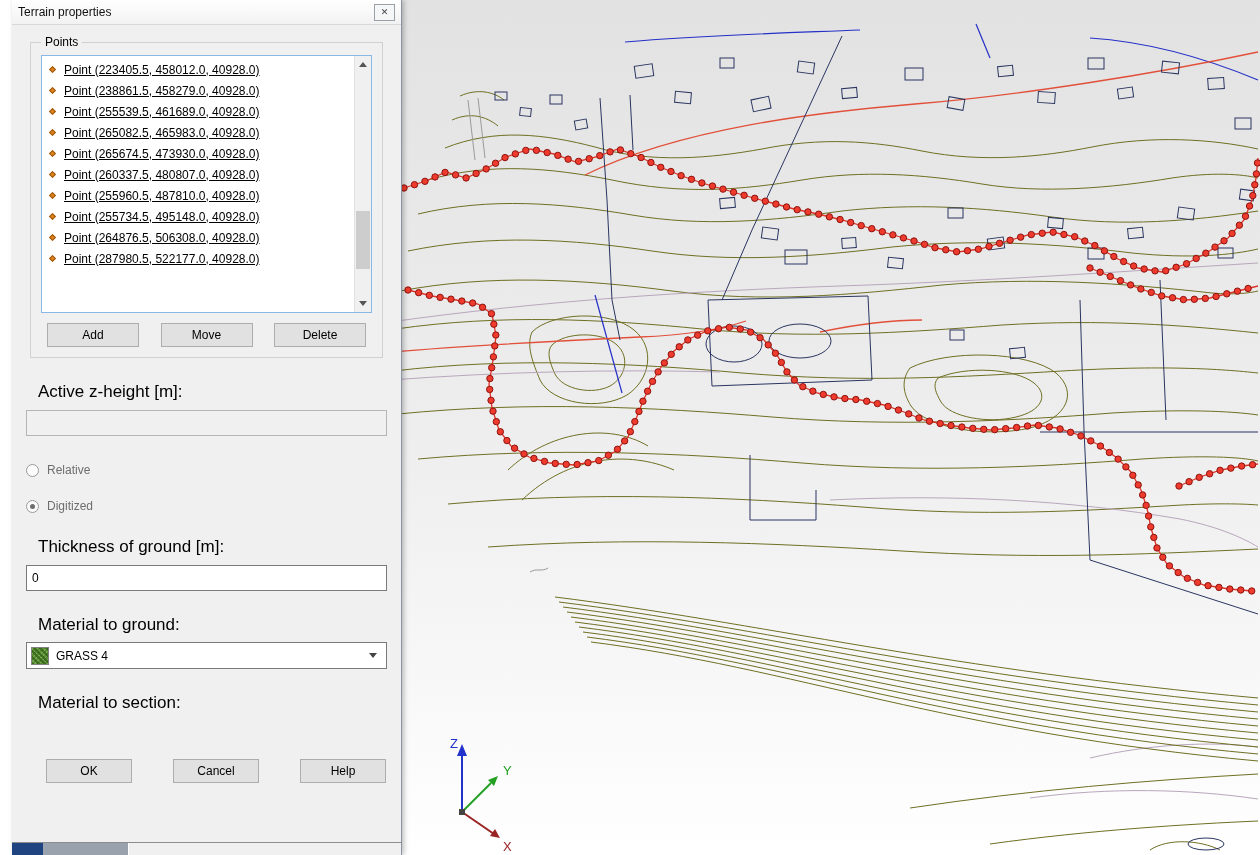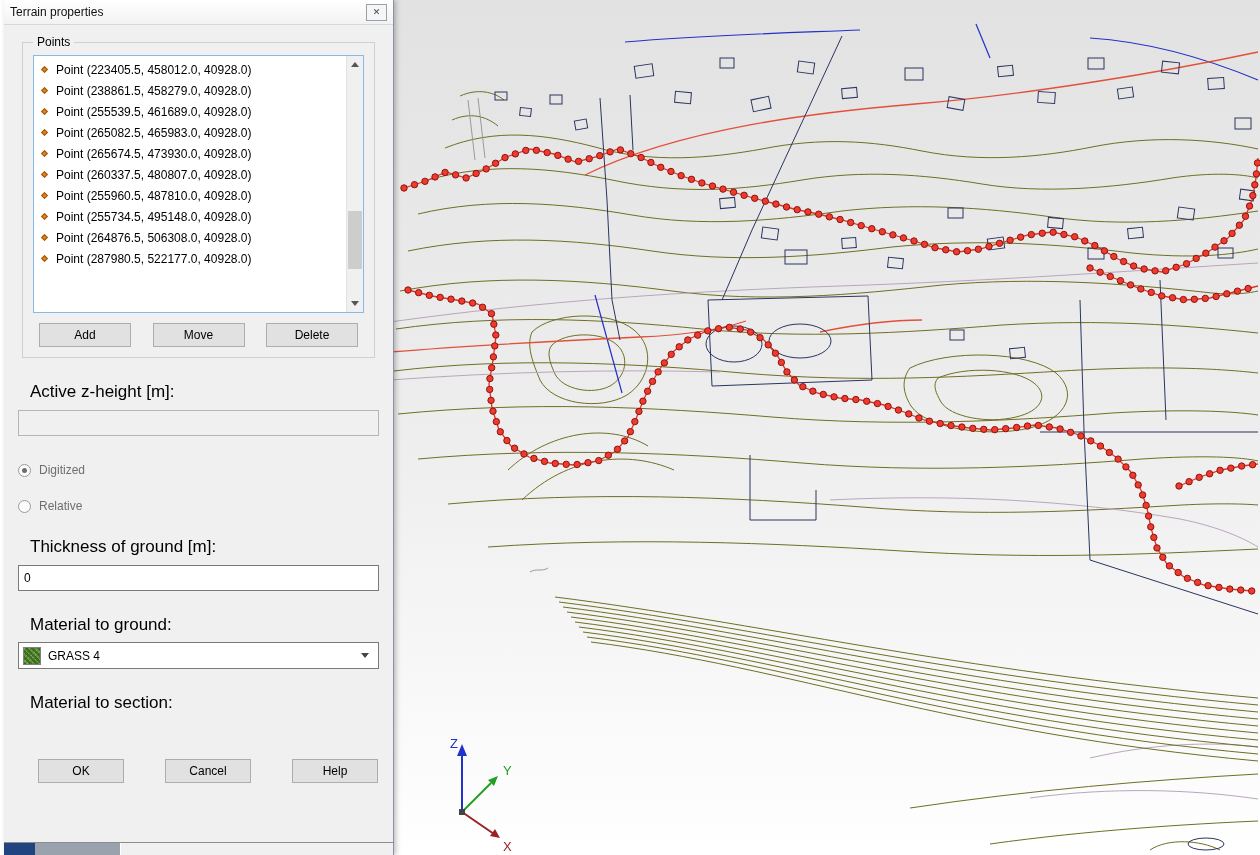--- a/index.html
+++ b/index.html
@@ -1,32 +1,32 @@
 <!DOCTYPE html>
 <html><head>
 <meta charset="utf-8">
 <style>
   html,body{margin:0;padding:0;background:#fff;}
   *{box-sizing:border-box;}
   .app{position:relative;width:1260px;height:855px;overflow:hidden;background:#fff;
        font-family:"Liberation Sans","DejaVu Sans",sans-serif;font-size:12px;color:#000;}
 
   
-  .dialog{position:absolute;left:4px;top:0;width:390px;height:855px;background:#f0f0f0;
+  .dialog{position:absolute;left:12px;top:0;width:390px;height:855px;background:#f0f0f0;
           border-right:1px solid #8a93a3;box-shadow:2px 0 5px rgba(0,0,0,.25);z-index:2;}
   .titlebar{height:25px;display:flex;align-items:center;padding:0 6px;
             background:linear-gradient(#ffffff,#f2f2f2);border-bottom:1px solid #d8d8d8;}
   .title{font-size:12px;color:#111;}
   .close{margin-left:auto;width:21px;height:17px;border:1px solid #9aa0a6;background:#f5f6f7;
          display:flex;align-items:center;justify-content:center;font-size:9px;color:#444;
          padding:0;cursor:default;font-family:inherit;}
   .dlg-body{padding:0 14px;}
   fieldset.group{margin:10px 4px 0 4px;padding:6px 10px 10px 10px;border:1px solid #d0d0d0;}
   fieldset.group legend{font-size:12px;padding:0 4px;}
-  .listwrap{position:relative;height:258px;border:1px solid #8ab8e6;background:#fff;display:flex;}
+  .listwrap{position:relative;height:258px;border:1px solid #8ab8e6;background:#fff;display:flex;text-decoration:underline;}
   ul.pointlist{list-style:none;margin:0;padding:3px 0 0 0;flex:1;overflow:hidden;}
   ul.pointlist li{height:21px;display:flex;align-items:center;gap:9px;padding-left:8px;
                   font-size:12px;white-space:nowrap;}
   .diamond{width:5px;height:5px;background:#e0821a;border:1px solid #9c5a10;
            transform:rotate(45deg);flex:0 0 auto;}
   
   .scrollbar{width:17px;background:#f0f0f0;border-left:1px solid #e2e2e2;display:flex;
              flex-direction:column;}
   .sb-btn{height:17px;display:flex;align-items:center;justify-content:center;background:#f0f0f0;}
   .arrow{width:0;height:0;border-left:4px solid transparent;border-right:4px solid transparent;}
@@ -150,26 +150,26 @@
           <button class="win">Add</button>
           <button class="win">Move</button>
           <button class="win">Delete</button>
         </div>
       </fieldset>
 
       <div class="label">Active z-height [m]:</div>
       <input class="textbox disabled" disabled="" value="" style="">
 
       <div class="radio-row">
+        <span class="radio"></span>
+        <span class="radio-label">Relative</span>
+      </div>
+      <div class="radio-row">
         <span class="radio checked"></span>
         <span class="radio-label">Digitized</span>
-      </div>
-      <div class="radio-row">
-        <span class="radio"></span>
-        <span class="radio-label">Relative</span>
       </div>
 
       <div class="label">Thickness of ground [m]:</div>
       <input class="textbox" value="0" style="">
 
       <div class="label">Material to ground:</div>
       <div class="combo">
         <span class="swatch grass"></span>
         <span class="combo-text">GRASS 4</span>
         <span class="chevron"></span>

